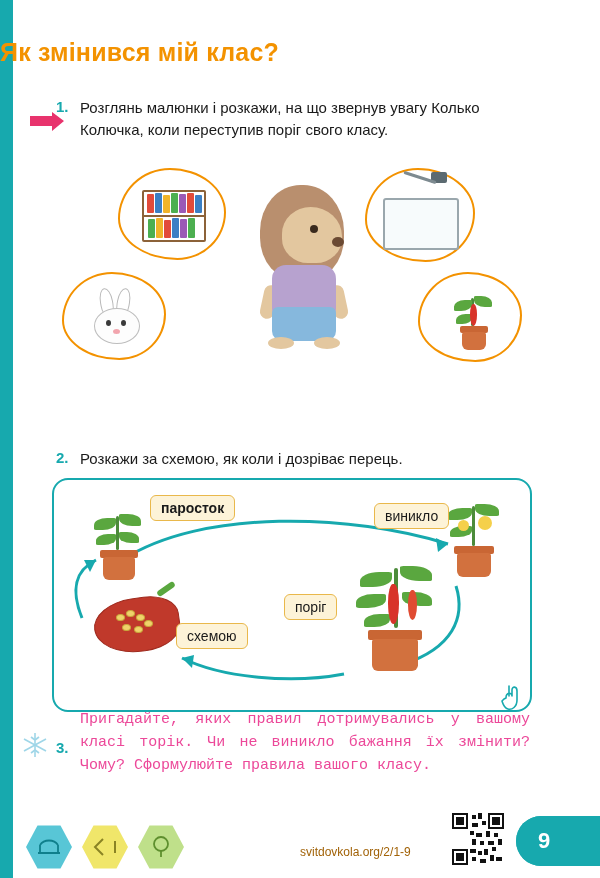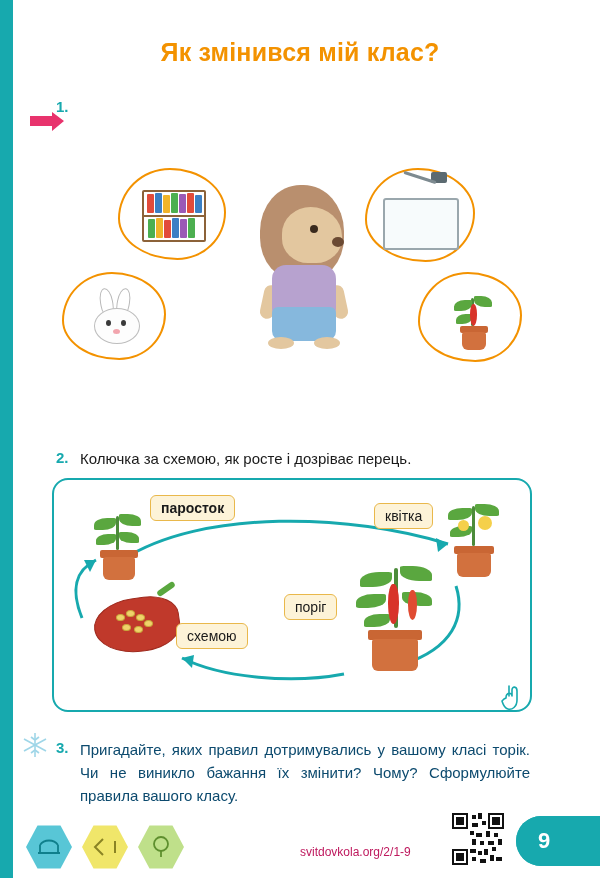--- a/index.html
+++ b/index.html
@@ -27,21 +27,21 @@
     width: 13px;
     height: 878px;
     background: #17a9ae;
   }
   
   .title {
     position: absolute;
     top: 38px;
     left: 0;
     width: 600px;
-    text-align: center;
+    text-align: left;
     color: #f39200;
     font-size: 25px;
     font-weight: bold;
     letter-spacing: 0.2px;
   }
   .task-num {
     position: absolute;
     font-weight: bold;
     font-size: 15px;
     color: #17a9ae;
@@ -361,26 +361,27 @@
     position: absolute;
     left: 498px;
     top: 682px;
     width: 26px;
     height: 30px;
   }
   
   .task3-text {
     position: absolute;
     left: 80px;
-    top: 738px;
+    top: 708px;
     width: 450px;
     font-size: 15px;
     line-height: 23px;
-    color: #0c4a6e;
+    color: #ec4899;
     text-align: justify;
+    font-family: Liberation Mono, monospace;
   }
   .snow-icon {
     position: absolute;
     left: 20px;
     top: 730px;
     width: 30px;
     height: 30px;
   }
   
   .footer-badges {
@@ -401,21 +402,21 @@
     clip-path: polygon(25% 3%, 75% 3%, 100% 50%, 75% 97%, 25% 97%, 0% 50%);
   }
   .b1 .hexagon { background: #58c6d6; }
   .b2 .hexagon { background: #f0e66a; }
   .b3 .hexagon { background: #bfe08a; }
   .footer-url {
     position: absolute;
     left: 300px;
     top: 845px;
     font-size: 12px;
-    color: #be185d;
+    color: #a16207;
   }
   .qr {
     position: absolute;
     left: 452px;
     top: 813px;
     width: 52px;
     height: 52px;
     background: #fff;
   }
   .page-num-circle {
@@ -449,20 +450,21 @@
 <div class="page">
 
   <div class="left-bar"></div>
 
   <div class="title">Як змінився мій клас?</div>
 
   <svg class="arrow-marker" viewBox="0 0 34 22">
     <path d="M0,4 L22,4 L22,0 L34,9 L22,19 L22,14 L0,14 Z" fill="#e8336d"></path>
   </svg>
   <div class="task-num task1-num">1.</div>
+  <div class="task1-text">Розглянь малюнки і розкажи, на що звернув увагу Колько Колючка, коли переступив поріг свого класу.</div>
 
   <div class="cloud cloud-books">
     <div class="bookshelf">
       <div class="shelf-back"></div>
       <div class="shelf-mid"></div>
       <div class="book" style="left:5px;top:4px;height:19px;background:#e24b3a;"></div>
       <div class="book" style="left:13px;top:3px;height:20px;background:#3b7fc4;"></div>
       <div class="book" style="left:21px;top:5px;height:18px;background:#f0b429;"></div>
       <div class="book" style="left:29px;top:3px;height:20px;background:#4caf50;"></div>
       <div class="book" style="left:37px;top:4px;height:19px;background:#9b59b6;"></div>
@@ -516,21 +518,21 @@
     <div class="hh-arm l"></div>
     <div class="hh-arm r"></div>
     <div class="hh-body"></div>
     <div class="hh-pants"></div>
     <div class="hh-foot l"></div>
     <div class="hh-foot r"></div>
   </div>
 
 
   <div class="task-num task2-num">2.</div>
-  <div class="task2-text">Колючка за схемою, як росте і дозріває перець.</div>
+  <div class="task2-text">Розкажи за схемою, як коли і дозріває перець.</div>
 
   <div class="scheme"></div>
 
   <svg class="arrowcurve" viewBox="0 0 480 234">
 
     <path d="M70,82 C150,30 300,36 396,66" fill="none" stroke="#17a9ae" stroke-width="3"></path>
     <polygon points="396,66 384,60 386,74" fill="#17a9ae"></polygon>
 
     <path d="M404,108 C414,140 400,170 352,186" fill="none" stroke="#17a9ae" stroke-width="3"></path>
     <polygon points="352,186 366,188 360,176" fill="#17a9ae"></polygon>
@@ -581,21 +583,21 @@
     <div class="seed-body"></div>
     <div class="seed-dot" style="left:22px;top:32px;"></div>
     <div class="seed-dot" style="left:32px;top:28px;"></div>
     <div class="seed-dot" style="left:42px;top:32px;"></div>
     <div class="seed-dot" style="left:28px;top:42px;"></div>
     <div class="seed-dot" style="left:40px;top:44px;"></div>
     <div class="seed-dot" style="left:50px;top:38px;"></div>
   </div>
 
   <div class="label-box lbl-parostok">паросток</div>
-  <div class="label-box lbl-kvitka">квітка</div>
+  <div class="label-box lbl-kvitka">виникло</div>
   <div class="label-box lbl-plid">поріг</div>
   <div class="label-box lbl-nasinnia">схемою</div>
 
   <svg class="hand-icon" viewBox="0 0 26 30">
     <path d="M11,4 L11,14 M8,16 C8,10 14,10 14,14 L14,8 C14,4 19,4 19,9 L19,18 C19,25 14,28 10,27 C6,26 5,22 4,19 L6,17 Z" fill="none" stroke="#17a9ae" stroke-width="1.6" stroke-linejoin="round" stroke-linecap="round"></path>
   </svg>
 
   <svg class="snow-icon" viewBox="0 0 30 30">
     <g stroke="#9fd6e8" stroke-width="1.6" fill="none">
       <line x1="15" y1="3" x2="15" y2="27"></line>

